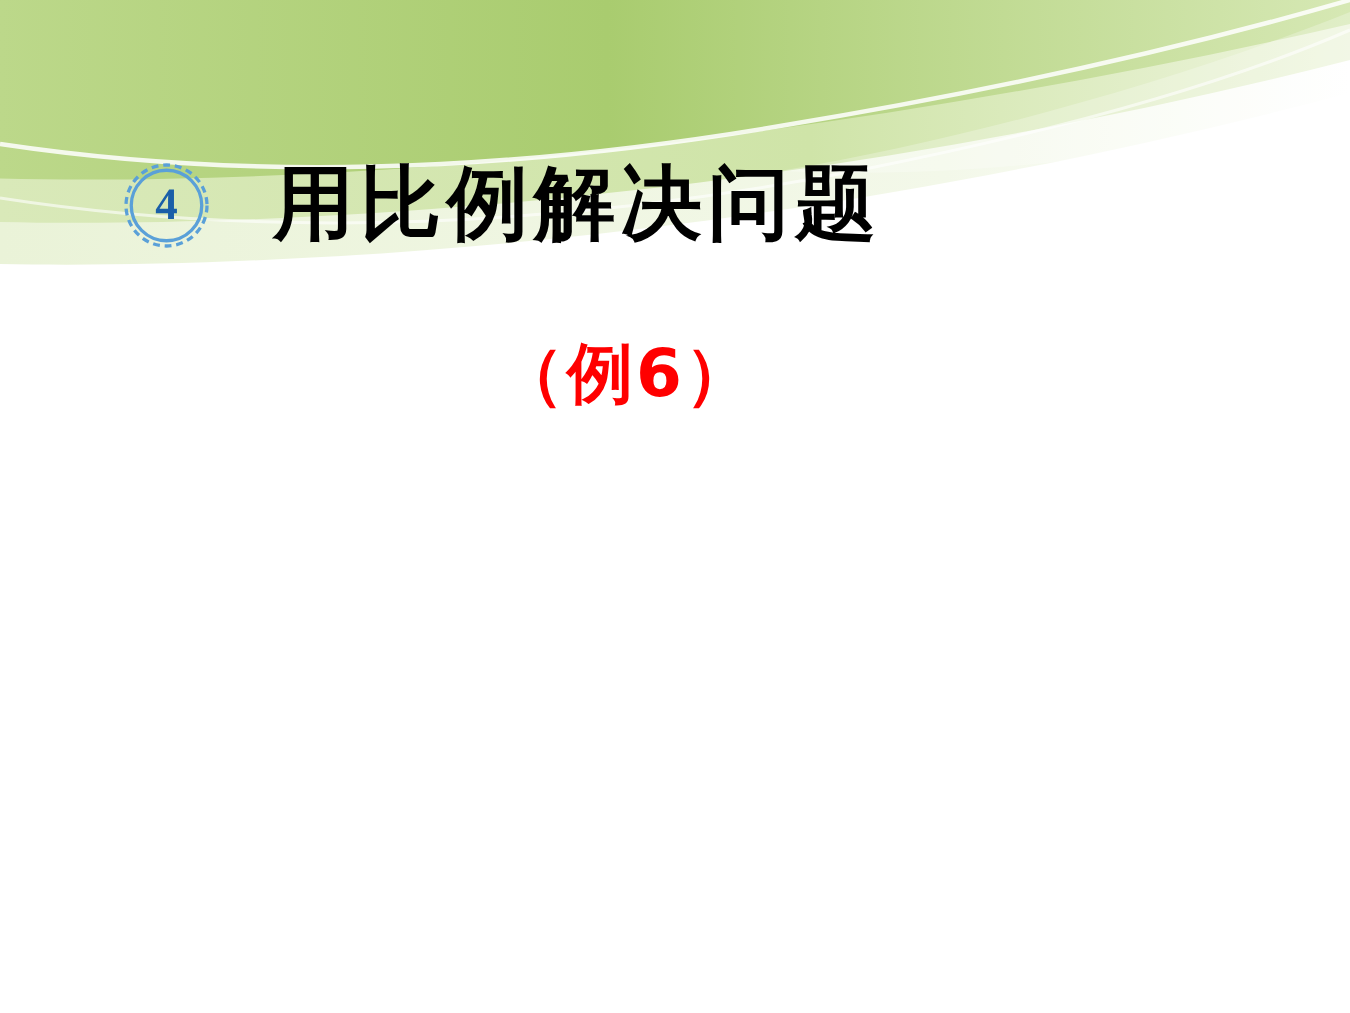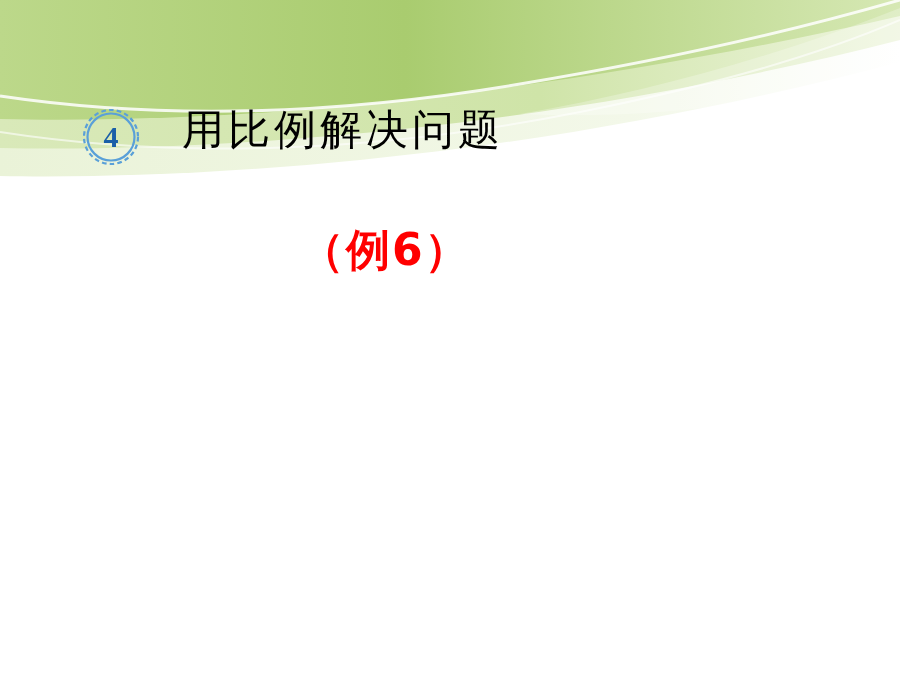--- a/index.html
+++ b/index.html
@@ -54,30 +54,30 @@
     font-size: 30px;
     font-weight: bold;
     color: #1a5fa8;
     letter-spacing: 0;
   }
   .title {
     position: absolute;
     left: 182px;
     top: 109px;
     font-family: "DejaVu Sans", sans-serif;
-    font-size: 42px;
-    font-weight: normal;
+    font-size: 54px;
+    font-weight: bold;
     color: #000000;
     letter-spacing: 4px;
     white-space: nowrap;
     line-height: 1;
   }
   .subtitle {
     position: absolute;
-    left: 300px;
+    left: 332px;
     top: 228px;
     font-family: "DejaVu Sans", sans-serif;
     font-size: 44px;
     font-weight: bold;
     color: #ff0000;
     letter-spacing: 2px;
     white-space: nowrap;
     line-height: 1;
   }
 </style>

